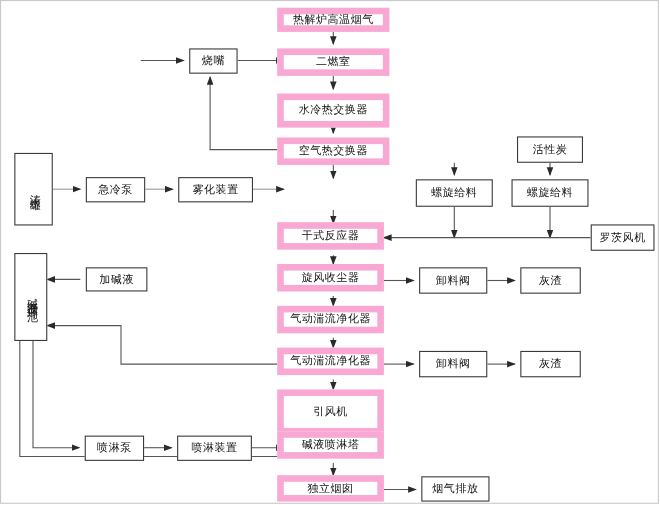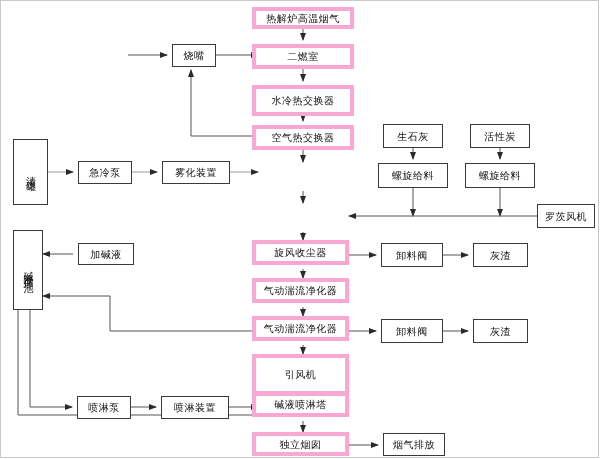--- a/index.html
+++ b/index.html
@@ -19,21 +19,21 @@
     color:#111111;
     display:flex;
     align-items:center;
     justify-content:center;
     text-align:center;
     font-size:10px;
     line-height:1.1;
     letter-spacing:0.5px;
     z-index:3;
   }
-  .node.heavy{border:4px solid #f9a8d4;}
+  .node.heavy{border:6px solid #f9a8d4;}
   .node.vert{
     writing-mode:vertical-rl;
     text-orientation:upright;
     letter-spacing:3px;
     line-height:1;
   }
   .frame{
     position:absolute;
     left:0;top:0;width:599px;height:458px;
     border:1px solid #c9c9c9;
@@ -121,20 +121,23 @@
 
   <div class="node heavy" style="left:252px;top:85px;width:102px;height:31px;">
     <span>水冷热交换器</span>
   </div>
 
   <div class="node heavy" style="left:252px;top:125px;width:102px;height:25px;">
     <span>空气热交换器</span>
   </div>
 
 
+  <div class="node heavy" style="left:252px;top:202px;width:97px;height:25px;">
+    <span>干式反应器</span>
+  </div>
 
   <div class="node heavy" style="left:252px;top:240px;width:97px;height:25px;">
     <span>旋风收尘器</span>
   </div>
 
   <div class="node heavy" style="left:252px;top:278px;width:97px;height:25px;">
     <span>气动湍流净化器</span>
   </div>
 
   <div class="node heavy" style="left:252px;top:316px;width:97px;height:25px;">
@@ -163,23 +166,20 @@
   </div>
 
   <div class="node" style="left:78px;top:161px;width:54px;height:23px;">
     <span>急冷泵</span>
   </div>
 
   <div class="node" style="left:162px;top:161px;width:68px;height:23px;">
     <span>雾化装置</span>
   </div>
 
-  <div class="node" style="left:383px;top:124px;width:60px;height:24px;">
-    <span>生石灰</span>
-  </div>
 
   <div class="node" style="left:470px;top:124px;width:60px;height:24px;">
     <span>活性炭</span>
   </div>
 
   <div class="node" style="left:378px;top:163px;width:70px;height:25px;">
     <span>螺旋给料</span>
   </div>
 
   <div class="node" style="left:465px;top:163px;width:70px;height:25px;">

